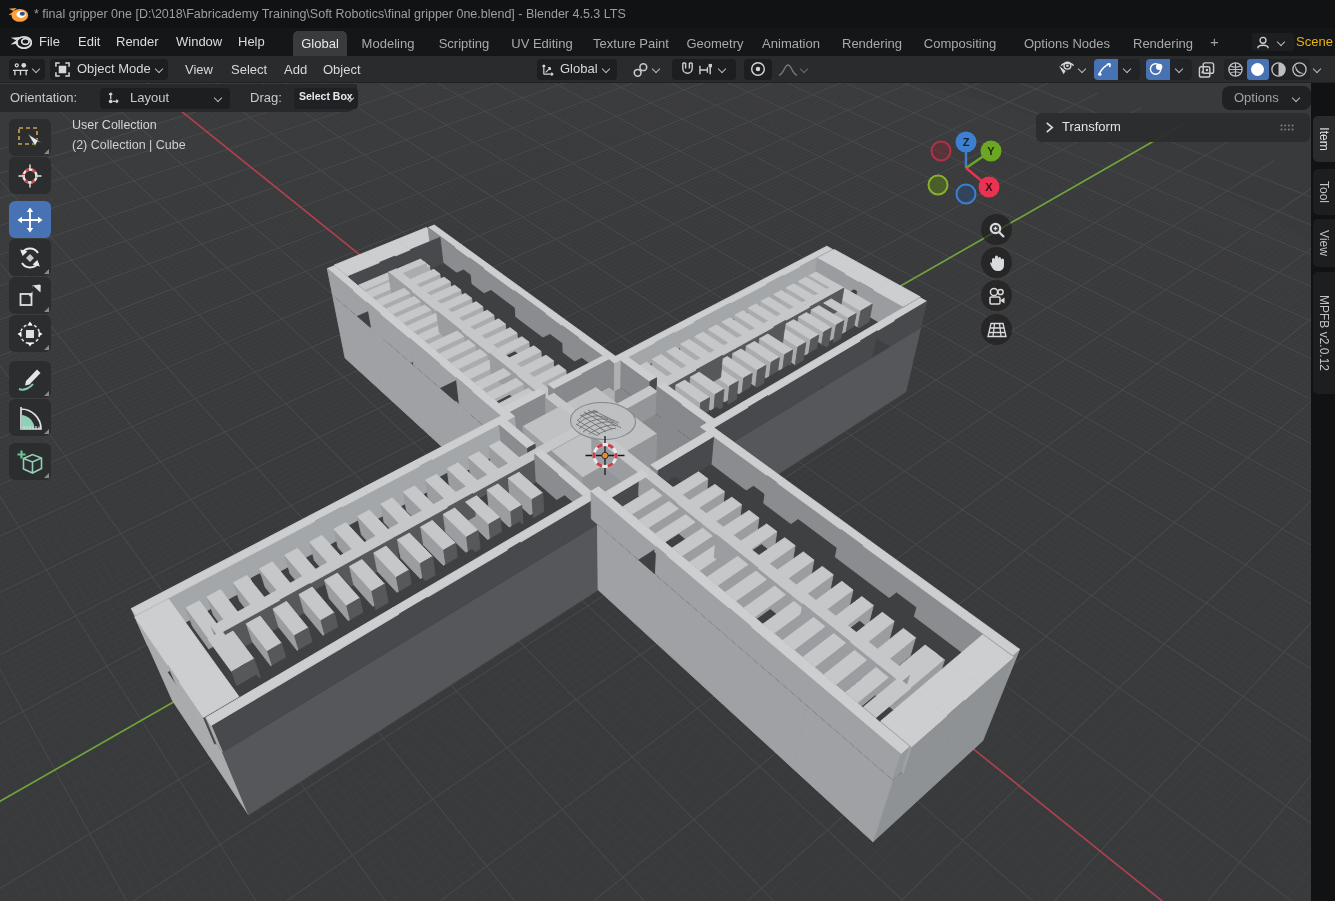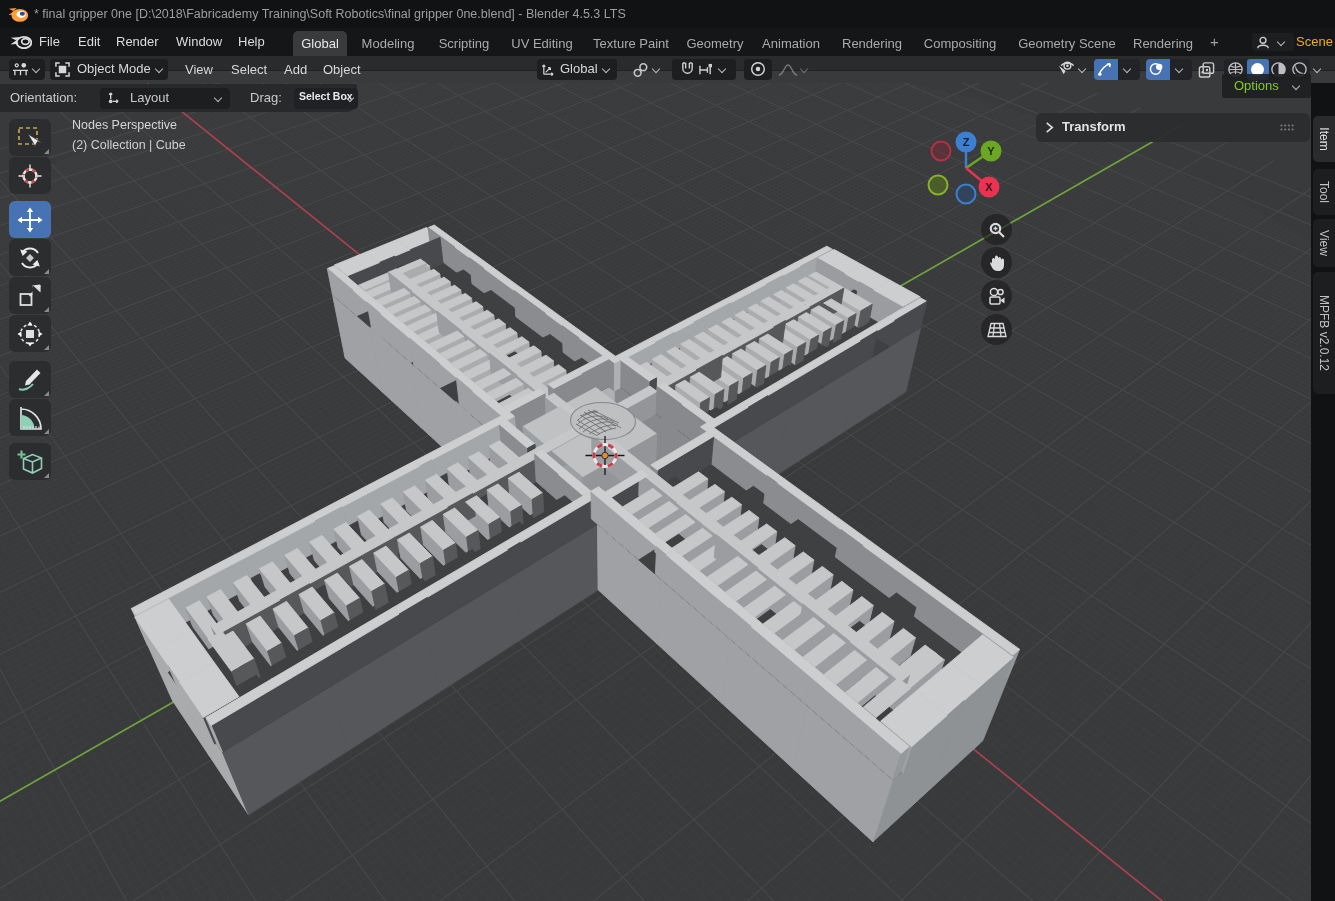--- a/index.html
+++ b/index.html
@@ -1,39 +1,39 @@
 <!DOCTYPE html>
 <html><head><meta charset="utf-8"><style>
 *{margin:0;padding:0;box-sizing:border-box}
 html,body{width:1335px;height:901px;overflow:hidden;background:#393a3b;
  font-family:"Liberation Sans",sans-serif;-webkit-font-smoothing:antialiased}
 .bar{position:absolute;left:0;right:0}
 #titlebar{top:0;height:28px;background:#111214;color:#9d9ea0;font-size:12.5px;line-height:28px}
 #titlebar .txt{position:absolute;left:34px;top:0}
 #menubar{top:28px;height:28px;background:#151618;color:#dbdcdd;font-size:13px}
-#hdr{top:56px;height:15px;background:#2a2b2c;color:#d7d8d9;font-size:13px;border-bottom:1px solid #202122}
+#hdr{top:56px;height:27px;background:#2a2b2c;color:#d7d8d9;font-size:13px;border-bottom:1px solid #202122}
 #toolstrip{position:absolute;top:84px;left:0;width:357px;height:28px;background:#28292b;
  border-bottom-right-radius:10px;color:#c9cacb;font-size:13px}
 .menu-item{position:absolute;top:0;height:28px;line-height:28px}
 .tab{position:absolute;top:3px;height:25px;line-height:25px;border-radius:5px 5px 0 0;color:#a9aaab;font-size:13px;text-align:center}
 .tab.active{background:#3a3b3c;color:#e8e8e9}
 .dd{position:absolute;background:#1d1e20;border-radius:4px;color:#dcdddd;font-size:13px}
 .chev{display:inline-block;width:9px;height:9px;position:relative}
 .chev:after{content:"";position:absolute;left:1px;top:1px;width:5px;height:5px;border-right:1.6px solid #b9babb;border-bottom:1.6px solid #b9babb;transform:rotate(45deg)}
 #viewport{position:absolute;left:0;top:83px;width:1311px;height:818px;overflow:hidden}
 #rtabs{position:absolute;right:0;top:83px;width:24px;height:818px;background:#111213}
 .rtab{position:absolute;left:2px;width:22px;background:#1d1e1f;border-radius:5px 0 0 5px;color:#c2c3c4;font-size:12px}
 .rtab span{position:absolute;left:50%;top:50%;transform:translate(-50%,-50%) rotate(90deg);white-space:nowrap}
 .toolbtn{position:absolute;left:9px;width:42px;height:37px;background:#2c2d2e;border-radius:6px}
 .toolbtn.act{background:#4772b3}
 .toolbtn svg{position:absolute;left:50%;top:50%;transform:translate(-50%,-50%)}
 .corner:after{content:"";position:absolute;right:2px;bottom:2px;border-left:5px solid transparent;border-bottom:5px solid #888a8c}
 .navbtn{position:absolute;width:31px;height:31px;border-radius:50%;background:rgba(27,28,29,0.65)}
 .navbtn svg{position:absolute;left:50%;top:50%;transform:translate(-50%,-50%)}
-#transform-panel{position:absolute;right:25px;top:113px;width:274px;height:29px;background:rgba(43,44,46,0.95);border-radius:6px;color:#e3e4e5;font-size:13px;font-weight:bold}
+#transform-panel{position:absolute;right:25px;top:113px;width:274px;height:29px;background:rgba(43,44,46,0.95);border-radius:6px;color:#e3e4e5;font-size:13px;font-weight:normal}
 </style></head>
 <body>
 
 <div class="bar" id="titlebar">
  <svg width="21" height="15" viewBox="0 0 24 17" style="position:absolute;left:8px;top:7px">
   <ellipse cx="13.5" cy="9.5" rx="9.5" ry="7.3" fill="#ff9f3e"></ellipse>
   <ellipse cx="15" cy="8.3" rx="5.3" ry="4.1" fill="#fff"></ellipse>
   <ellipse cx="16.4" cy="7.6" rx="3" ry="2.3" fill="#2a4f8a"></ellipse>
   <path d="M1,2 L10,1.2 L6,4.6 Z M0.5,9 L7,4.5 L8.6,8.2 Z" fill="#ff9f3e"></path>
  </svg>
@@ -53,21 +53,21 @@
  <span class="menu-item" style="left:238px">Help</span>
  <span class="tab active" style="left:293px;width:54px">Global</span>
  <span class="tab" style="left:352px;width:72px">Modeling</span>
  <span class="tab" style="left:429px;width:70px">Scripting</span>
  <span class="tab" style="left:504px;width:76px">UV Editing</span>
  <span class="tab" style="left:585px;width:92px">Texture Paint</span>
  <span class="tab" style="left:682px;width:66px">Geometry</span>
  <span class="tab" style="left:753px;width:76px">Animation</span>
  <span class="tab" style="left:834px;width:76px">Rendering</span>
  <span class="tab" style="left:915px;width:90px">Compositing</span>
- <span class="tab" style="left:1010px;width:114px">Geometry Scene</span>
+ <span class="tab" style="left:1010px;width:114px">Options Nodes</span>
  <span class="tab" style="left:1129px;width:68px">Rendering</span>
  <span class="menu-item" style="left:1210px;color:#9fa0a1;font-size:15px">+</span>
  <span style="position:absolute;left:1252px;top:5px;width:42px;height:18px;background:#1d1e20;border-radius:3px"></span>
  <svg width="14" height="13" viewBox="0 0 16 15" style="position:absolute;left:1256px;top:8px">
    <circle cx="8" cy="5" r="3.4" fill="none" stroke="#cfd0d1" stroke-width="1.6"></circle>
    <path d="M2,14 C2,9.5 14,9.5 14,14" fill="none" stroke="#cfd0d1" stroke-width="1.6"></path>
  </svg>
  <span class="chev" style="position:absolute;left:1277px;top:10px"></span>
  <span class="menu-item" style="left:1296px;color:#eab308">Scene</span>
 </div>
@@ -1390,40 +1390,40 @@
 
  <g transform="translate(605,372.5)">
   <line x1="0" y1="-19.5" x2="0" y2="19.5" stroke="#17181a" stroke-width="1.3"></line>
   <line x1="-19.5" y1="0" x2="19.5" y2="0" stroke="#17181a" stroke-width="1.3"></line>
   <circle cx="0" cy="0" r="11" fill="none" stroke="#e8e8e8" stroke-width="3"></circle>
   <circle cx="0" cy="0" r="11" fill="none" stroke="#cf3d49" stroke-width="3" stroke-dasharray="5.76 5.76" stroke-dashoffset="2.9"></circle>
   <circle cx="0" cy="0" r="3.2" fill="#e98b35" stroke="#333" stroke-width="1"></circle>
  </g>
 </svg>
 
- <div style="position:absolute;left:72px;top:35px;color:#d4d5d6;font-size:12.5px">Nodes Perspective</div>
+ <div style="position:absolute;left:72px;top:35px;color:#d4d5d6;font-size:12.5px">User Collection</div>
  <div style="position:absolute;left:72px;top:55px;color:#cfd0d1;font-size:12.5px">(2) Collection | Cube</div>
 </div>
 
 <div id="toolstrip">
  <span style="position:absolute;left:10px;top:6px">Orientation:</span>
  <span class="dd" style="left:100px;top:4px;width:130px;height:21px"></span>
  <svg width="15" height="16" viewBox="0 0 16 17" style="position:absolute;left:106px;top:6px">
   <circle cx="5" cy="12" r="2" fill="#d2d3d4"></circle>
   <path d="M5,9.5 L5,3 M5,3 L3.4,5 M5,3 L6.6,5 M7.5,12 L13,12 M13,12 L11,10.4 M13,12 L11,13.6" stroke="#d2d3d4" stroke-width="1.4" fill="none"></path>
  </svg>
  <span style="position:absolute;left:130px;top:6px">Layout</span>
  <span class="chev" style="position:absolute;left:214px;top:10px"></span>
  <span style="position:absolute;left:250px;top:6px">Drag:</span>
  <span class="dd" style="left:294px;top:4px;width:64px;height:21px;background:#202124"></span>
  <span style="position:absolute;left:299px;top:6px;font-weight:bold;color:#e8e9ea;font-size:10.5px;white-space:nowrap">Select Box</span>
  <span class="chev" style="position:absolute;left:346px;top:10px"></span>
 </div>
 
-<div style="position:absolute;left:1222px;top:74px;width:89px;height:24px;background:rgba(30,31,33,0.9);border-radius:2px;color:#84cc16;font-size:13px">
+<div style="position:absolute;left:1222px;top:86px;width:89px;height:24px;background:rgba(30,31,33,0.9);border-radius:8px;color:#a3a3a3;font-size:13px">
  <span style="position:absolute;left:12px;top:4px">Options</span>
  <span class="chev" style="position:absolute;left:70px;top:8px"></span>
 </div>
 
 <div class="toolbtn corner" style="top:119px">
     <svg width="26" height="24" viewBox="0 0 26 24">
 <rect x="2" y="2" width="18" height="16" fill="none" stroke="#c8a24f" stroke-width="1.7" stroke-dasharray="4 3"></rect>
 <path d="M11,8 L18,20 L20.5,15.5 L25,17 Z" fill="#e8e9ea" stroke="#333" stroke-width="0.7"></path>
     </svg>
   </div>

